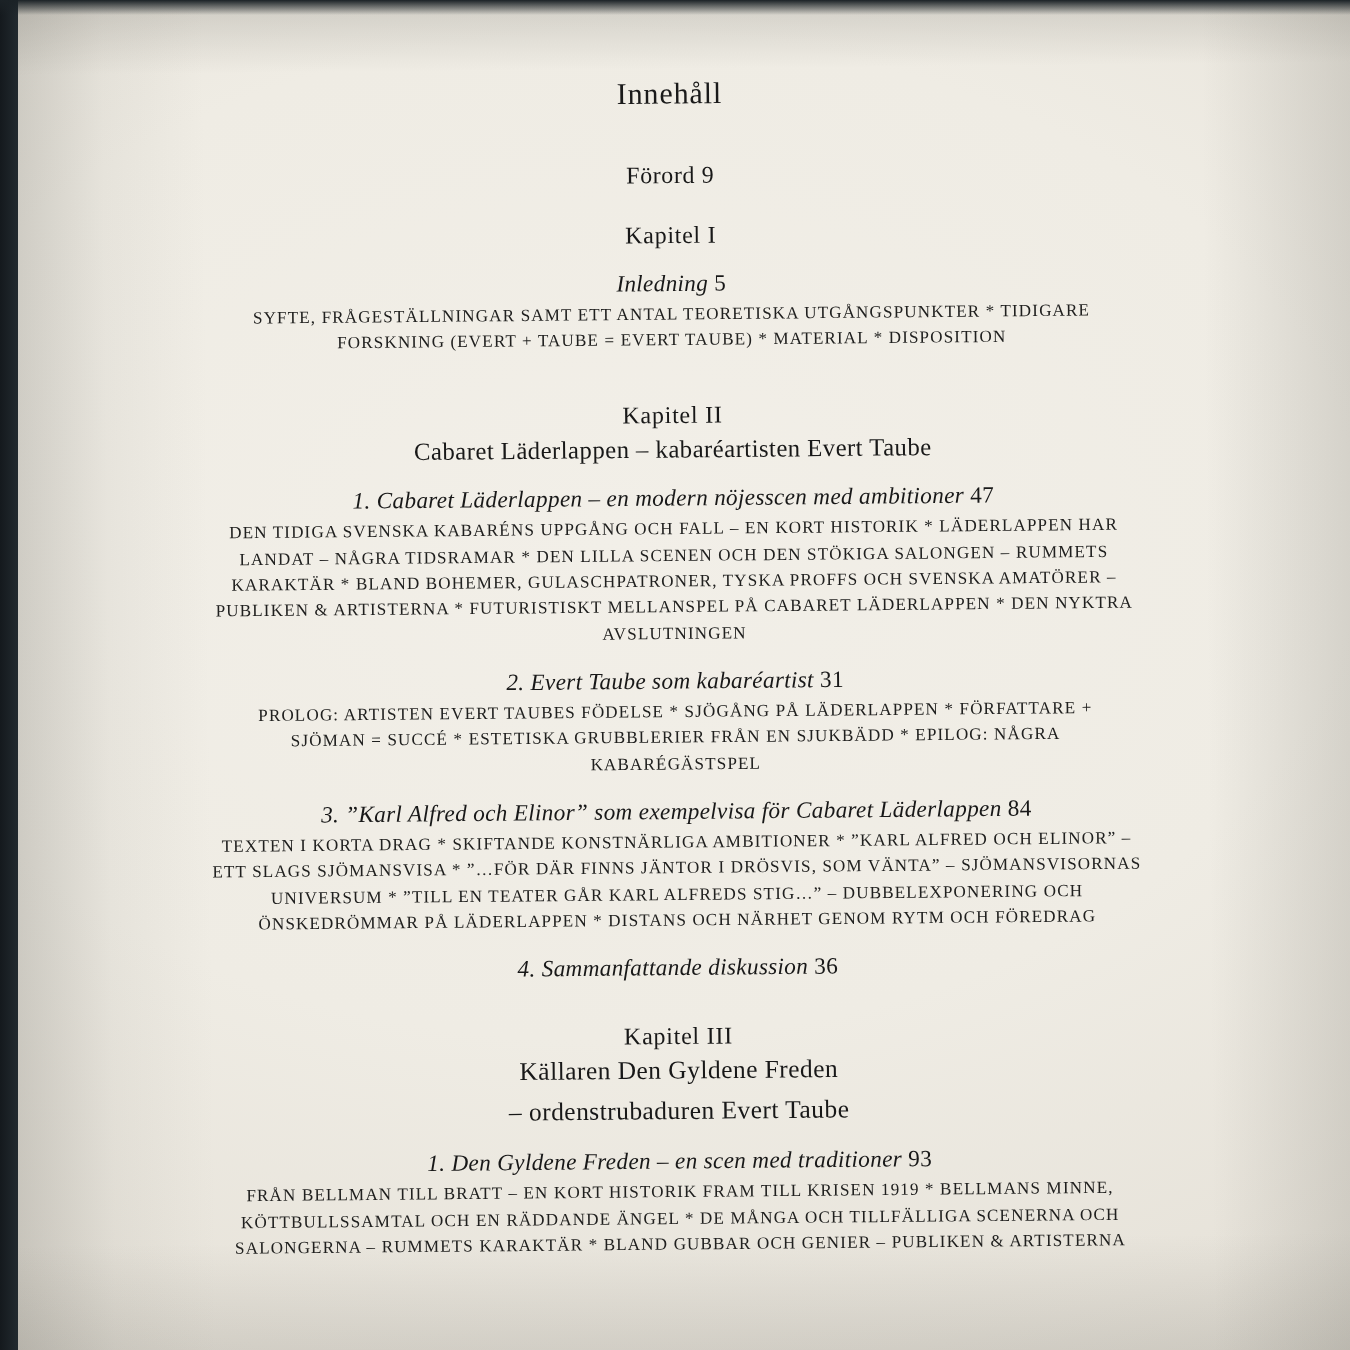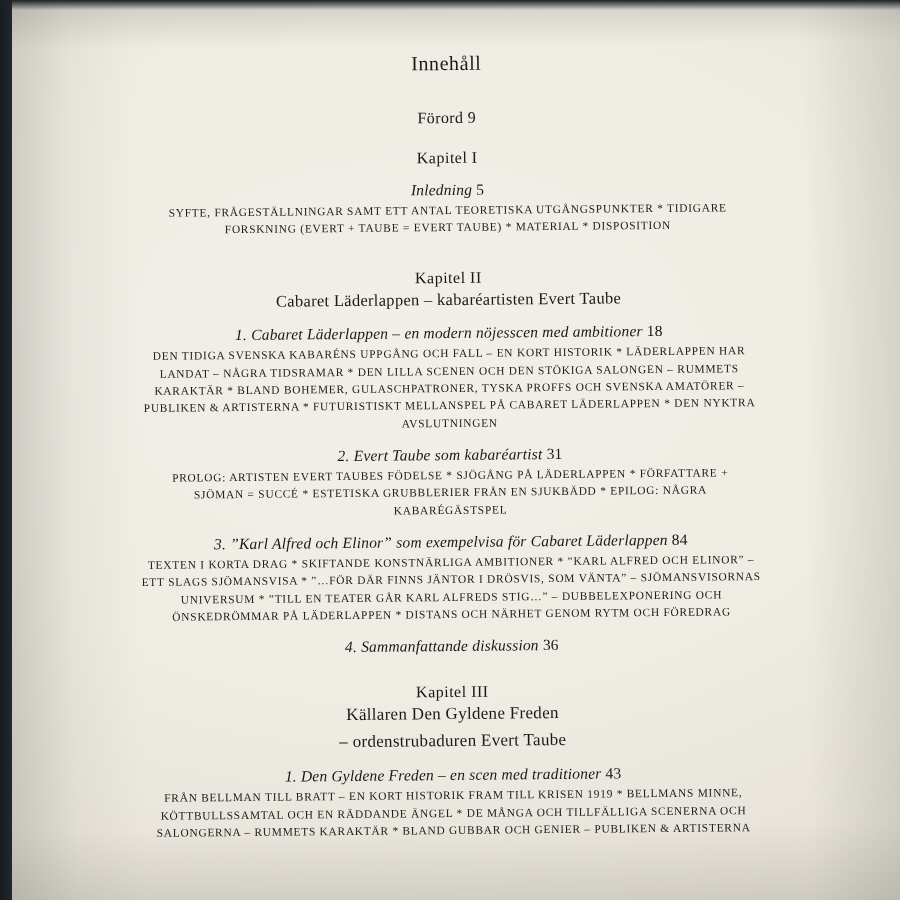--- a/index.html
+++ b/index.html
@@ -195,21 +195,21 @@
       </div>
 
       <div class="spacer-lg"></div>
 
       <div class="chapter">
         <div class="chapter-label">Kapitel II</div>
         <div class="chapter-title">Cabaret Läderlappen – kabaréartisten Evert Taube</div>
 
         <div class="section-title">
           <span>1. Cabaret Läderlappen – en modern nöjesscen med ambitioner</span>
-          <span class="pagenum">18</span>
+          <span class="pagenum">47</span>
         </div>
         <div class="keywords">DEN TIDIGA SVENSKA KABARÉNS UPPGÅNG OCH FALL – EN KORT HISTORIK * LÄDERLAPPEN HAR LANDAT – NÅGRA TIDSRAMAR * DEN LILLA SCENEN OCH DEN STÖKIGA SALONGEN – RUMMETS KARAKTÄR * BLAND BOHEMER, GULASCHPATRONER, TYSKA PROFFS OCH SVENSKA AMATÖRER – PUBLIKEN &amp; ARTISTERNA * FUTURISTISKT MELLANSPEL PÅ CABARET LÄDERLAPPEN * DEN NYKTRA AVSLUTNINGEN</div>
 
         <div class="section-title">
           <span>2. Evert Taube som kabaréartist</span>
           <span class="pagenum">31</span>
         </div>
         <div class="keywords mid">PROLOG: ARTISTEN EVERT TAUBES FÖDELSE * SJÖGÅNG PÅ LÄDERLAPPEN * FÖRFATTARE + SJÖMAN = SUCCÉ * ESTETISKA GRUBBLERIER FRÅN EN SJUKBÄDD * EPILOG: NÅGRA KABARÉGÄSTSPEL</div>
 
         <div class="section-title">
@@ -224,20 +224,20 @@
         </div>
       </div>
 
       <div class="chapter chapter3-block">
         <div class="chapter-label">Kapitel III</div>
         <div class="chapter-title big">Källaren Den Gyldene Freden</div>
         <div class="chapter-title big">– ordenstrubaduren Evert Taube</div>
 
         <div class="section-title">
           <span>1. Den Gyldene Freden – en scen med traditioner</span>
-          <span class="pagenum">43</span>
+          <span class="pagenum">93</span>
         </div>
         <div class="keywords">FRÅN BELLMAN TILL BRATT – EN KORT HISTORIK FRAM TILL KRISEN 1919 * BELLMANS MINNE, KÖTTBULLSSAMTAL OCH EN RÄDDANDE ÄNGEL * DE MÅNGA OCH TILLFÄLLIGA SCENERNA OCH SALONGERNA – RUMMETS KARAKTÄR * BLAND GUBBAR OCH GENIER – PUBLIKEN &amp; ARTISTERNA</div>
       </div>
 
     </div>
   </div>
 </div>
 
 </body></html>

